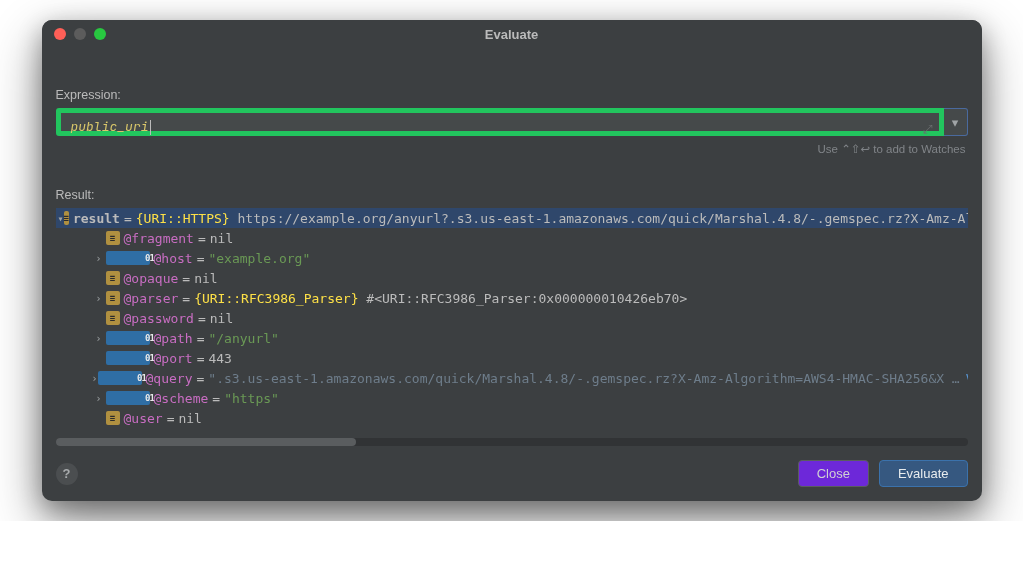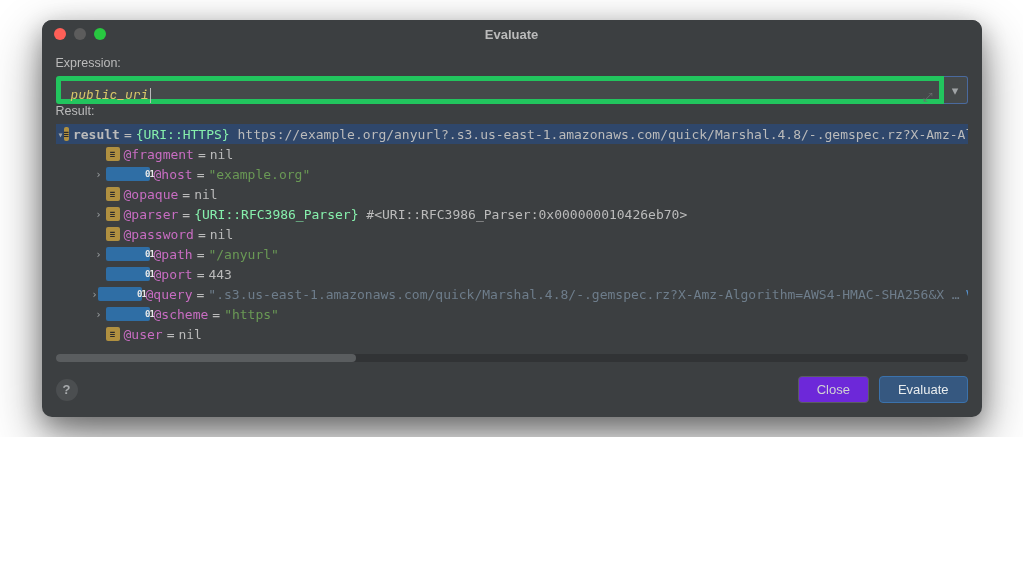--- a/index.html
+++ b/index.html
@@ -29,21 +29,21 @@
     justify-content: center;
     position: relative;
   }
   .traffic { position: absolute; left: 12px; top: 8px; display: flex; gap: 8px; }
   .tdot { width: 12px; height: 12px; border-radius: 50%; }
   .tdot.red { background: #ff5f57; }
   .tdot.yel { background: #5c5c5c; }
   .tdot.grn { background: #28c840; }
   .title { color: #bbb; font-weight: 600; font-size: 13px; }
   .body { padding: 8px 14px 14px; }
-  .label { color: #bbb; font-size: 12.5px; margin-bottom: 6px; }
+  .label { color: #bbb; font-size: 12.5px; margin-bottom: 6px; margin-top: 32px; }
   .expr-wrap { display:flex; align-items:stretch; gap:0; }
   .expr-field {
     flex: 1;
     background: #45494a;
     border: 5px solid #22c55e;
     border-radius: 3px 0 0 3px;
     padding: 4px 16px 4px 10px;
     position: relative;
     height: 28px;
     line-height: 20px;
@@ -71,21 +71,21 @@
     width:14px; height:14px; display:inline-flex; align-items:center; justify-content:center;
     margin-right:4px; border-radius:2px; font-size:9px; font-weight:bold;
   }
   .badge-obj { background:#b09040; color:#2b2b2b; }
   .badge-01 { background:#2f6ea5; color:#e8e8e8; font-family:monospace; letter-spacing:-1px; font-size:9px;padding-left:44px; }
   .nm { color:#c86dc2; }
   .eq { color:#bbb; margin:0 4px; }
   .nil { color:#bbb; }
   .str { color:#6a9955; }
   .str-trunc { color:#6e7d8b; }
-  .type { color:#86efac; }
+  .type { color:#fde047; }
   .num { color:#bbb; }
   .val-grey { color:#bbb; }
   .viewlink { color:#5894d1; margin-left:6px; }
   .scrollbar-wrap { margin-top:10px; height:10px; background:transparent; position:relative; }
   .sb-track { height:8px; background:#313335; border-radius:4px; }
   .sb-thumb { position:absolute; left:0; top:0; width:300px; height:8px; background:#5a5d5f; border-radius:4px; }
   .footer { display:flex; align-items:center; margin-top:12px; gap:10px; }
   .help-btn {
     width:22px; height:22px; border-radius:50%; background:#4b4e50; color:#a8abad;
     display:flex; align-items:center; justify-content:center; font-weight:bold; font-size:13px;
@@ -114,20 +114,21 @@
     <div class="label">Expression:</div>
     <div class="expr-wrap">
       <div class="expr-field">
         <span class="expr-text">public_uri</span><span class="caret"></span>
         <span class="expand-ic">⤢</span>
       </div>
       <div class="history-btn">
         <span>▾</span>
       </div>
     </div>
+    <div class="hint">Use ⌃⇧↩ to add to Watches</div>
 
     <div class="label">Result:</div>
 
     <div class="panel tree">
 
       <div class="row sel indent-0">
         <span class="chev">▾</span>
         <span class="node-badge badge-obj">≡</span>
         <span class="val-grey"><b>result</b></span>
         <span class="eq">=</span>

